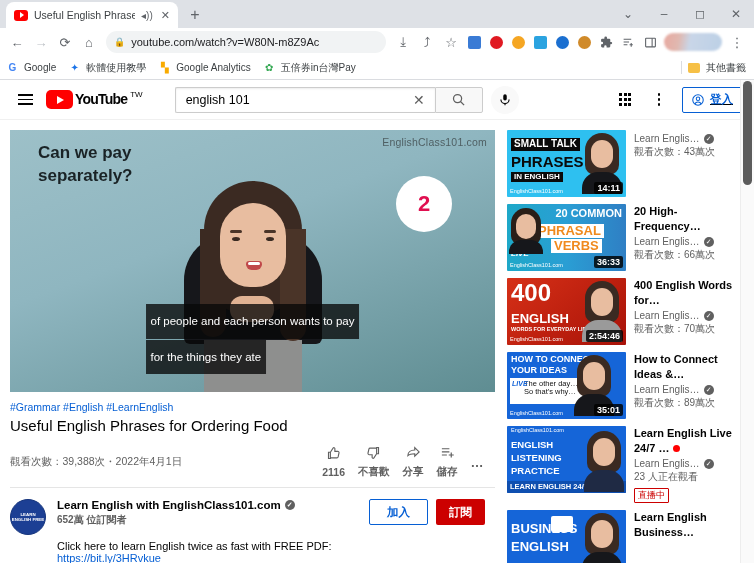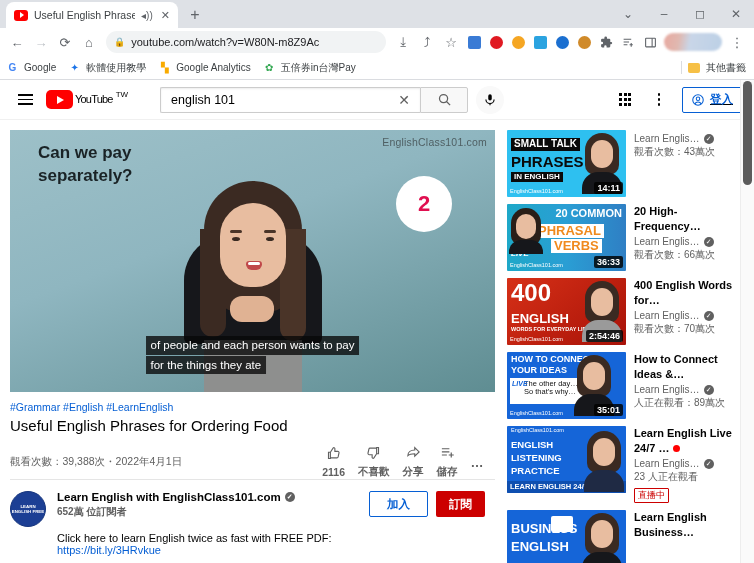--- a/index.html
+++ b/index.html
@@ -106,21 +106,21 @@
   .burger-lines div { height: 1.6px; background: #030303; margin: 3px 0; }
   .yt-logo { display: flex; align-items: flex-start; gap: 2px; margin-left: 4px; flex: 0 0 auto; }
   .yt-logo-play {
     width: 27px; height: 19px; background: #ff0000; border-radius: 5px;
     display: flex; align-items: center; justify-content: center;
   }
   .yt-logo-play::after {
     content: ""; border-left: 7px solid #fff; border-top: 4.5px solid transparent;
     border-bottom: 4.5px solid transparent; margin-left: 2px;
   }
-  .yt-logo-word { font-size: 11px; font-weight: normal; color: #030303; letter-spacing: -0.8px; line-height: 19px; }
+  .yt-logo-word { font-size: 14px; font-weight: bold; color: #030303; letter-spacing: -0.8px; line-height: 19px; }
   .yt-logo-cc { font-size: 8px; color: #030303; line-height: 9px; margin-left: 1px; }
 
   .yt-search-wrap { display: flex; align-items: center; margin-left: 32px; flex: 0 0 auto; }
   .yt-search-box {
     width: 260px; height: 26px; border: 1px solid #ccc; border-right: none;
     border-radius: 2px 0 0 2px; display: flex; align-items: center;
     padding: 0 6px 0 10px; box-shadow: inset 0 1px 2px rgba(0,0,0,0.08);
   }
   .yt-search-input {
     flex: 1 1 auto; border: none; outline: none; font-size: 12.5px;
@@ -197,28 +197,28 @@
   .p-neck { position: absolute; left: 58px; top: 102px; width: 34px; height: 26px; background: #d9ab8e; }
   .p-pants { position: absolute; left: 26px; bottom: 0; width: 98px; height: 52px; background: #8e8f8e; }
   .p-hands { position: absolute; left: 52px; bottom: 70px; width: 44px; height: 26px; background: #e0b293; border-radius: 12px; }
 
   .caption {
     position: absolute; left: 50%; transform: translateX(-50%); bottom: 18px;
     display: flex; flex-direction: column; align-items: flex-start; gap: 1px;
   }
   .caption span {
     background: rgba(8,8,8,0.78); color: #fff; font-size: 11.5px;
-    padding: 2px 5px; line-height: 1.25; white-space: nowrap;
+    padding: 10px 5px; line-height: 1.25; white-space: nowrap;
   }
 
   
   .tags { margin-top: 9px; font-size: 10.5px; color: #065fd4; }
   .vtitle { margin-top: 2px; font-size: 15px; color: #030303; line-height: 1.4; }
   .meta-row {
-    display: flex; align-items: center; margin-top: 9px; padding-bottom: 0;
+    display: flex; align-items: center; margin-top: 9px; padding-bottom: 8px;
     border-bottom: 1px solid #e5e5e5;
   }
   .views { font-size: 10.5px; color: #606060; }
   .actions { margin-left: auto; display: flex; align-items: center; gap: 13px; padding-right: 10px; }
   .act { display: flex; align-items: center; gap: 5px; font-size: 10.5px; font-weight: bold; color: #606060; flex-direction: column; }
   .act svg { display: block; }
   .act-more { letter-spacing: 1.5px; font-size: 13px; color: #606060; }
 
   
   .chan-row { display: flex; align-items: flex-start; margin-top: 11px; gap: 11px; }
@@ -632,21 +632,21 @@
             </div>
             <div class="rec-wm">EnglishClass101.com</div>
             <div class="rec-dur">35:01</div>
           </div>
           <div class="rec-info">
             <div class="rec-title">How to Connect Ideas &amp;…</div>
             <div class="rec-chan">
               <span>Learn Englis…</span>
               <span class="verified">✓</span>
             </div>
-            <div class="rec-views">人正在觀看：89萬次</div>
+            <div class="rec-views">觀看次數：89萬次</div>
           </div>
         </div>
 
         <div class="rec">
           <div class="rec-thumb">
             <div class="th-e">
               <div class="th-txt" style="top:2px;left:4px;color:#fff;font-size:5.5px;font-weight:normal;">EnglishClass101.com</div>
               <div class="th-txt" style="top:14px;color:#fff;font-size:9.5px;">ENGLISH</div>
               <div class="th-txt" style="top:27px;color:#fff;font-size:9.5px;">LISTENING</div>
               <div class="th-txt" style="top:40px;color:#fff;font-size:9.5px;">PRACTICE</div>

